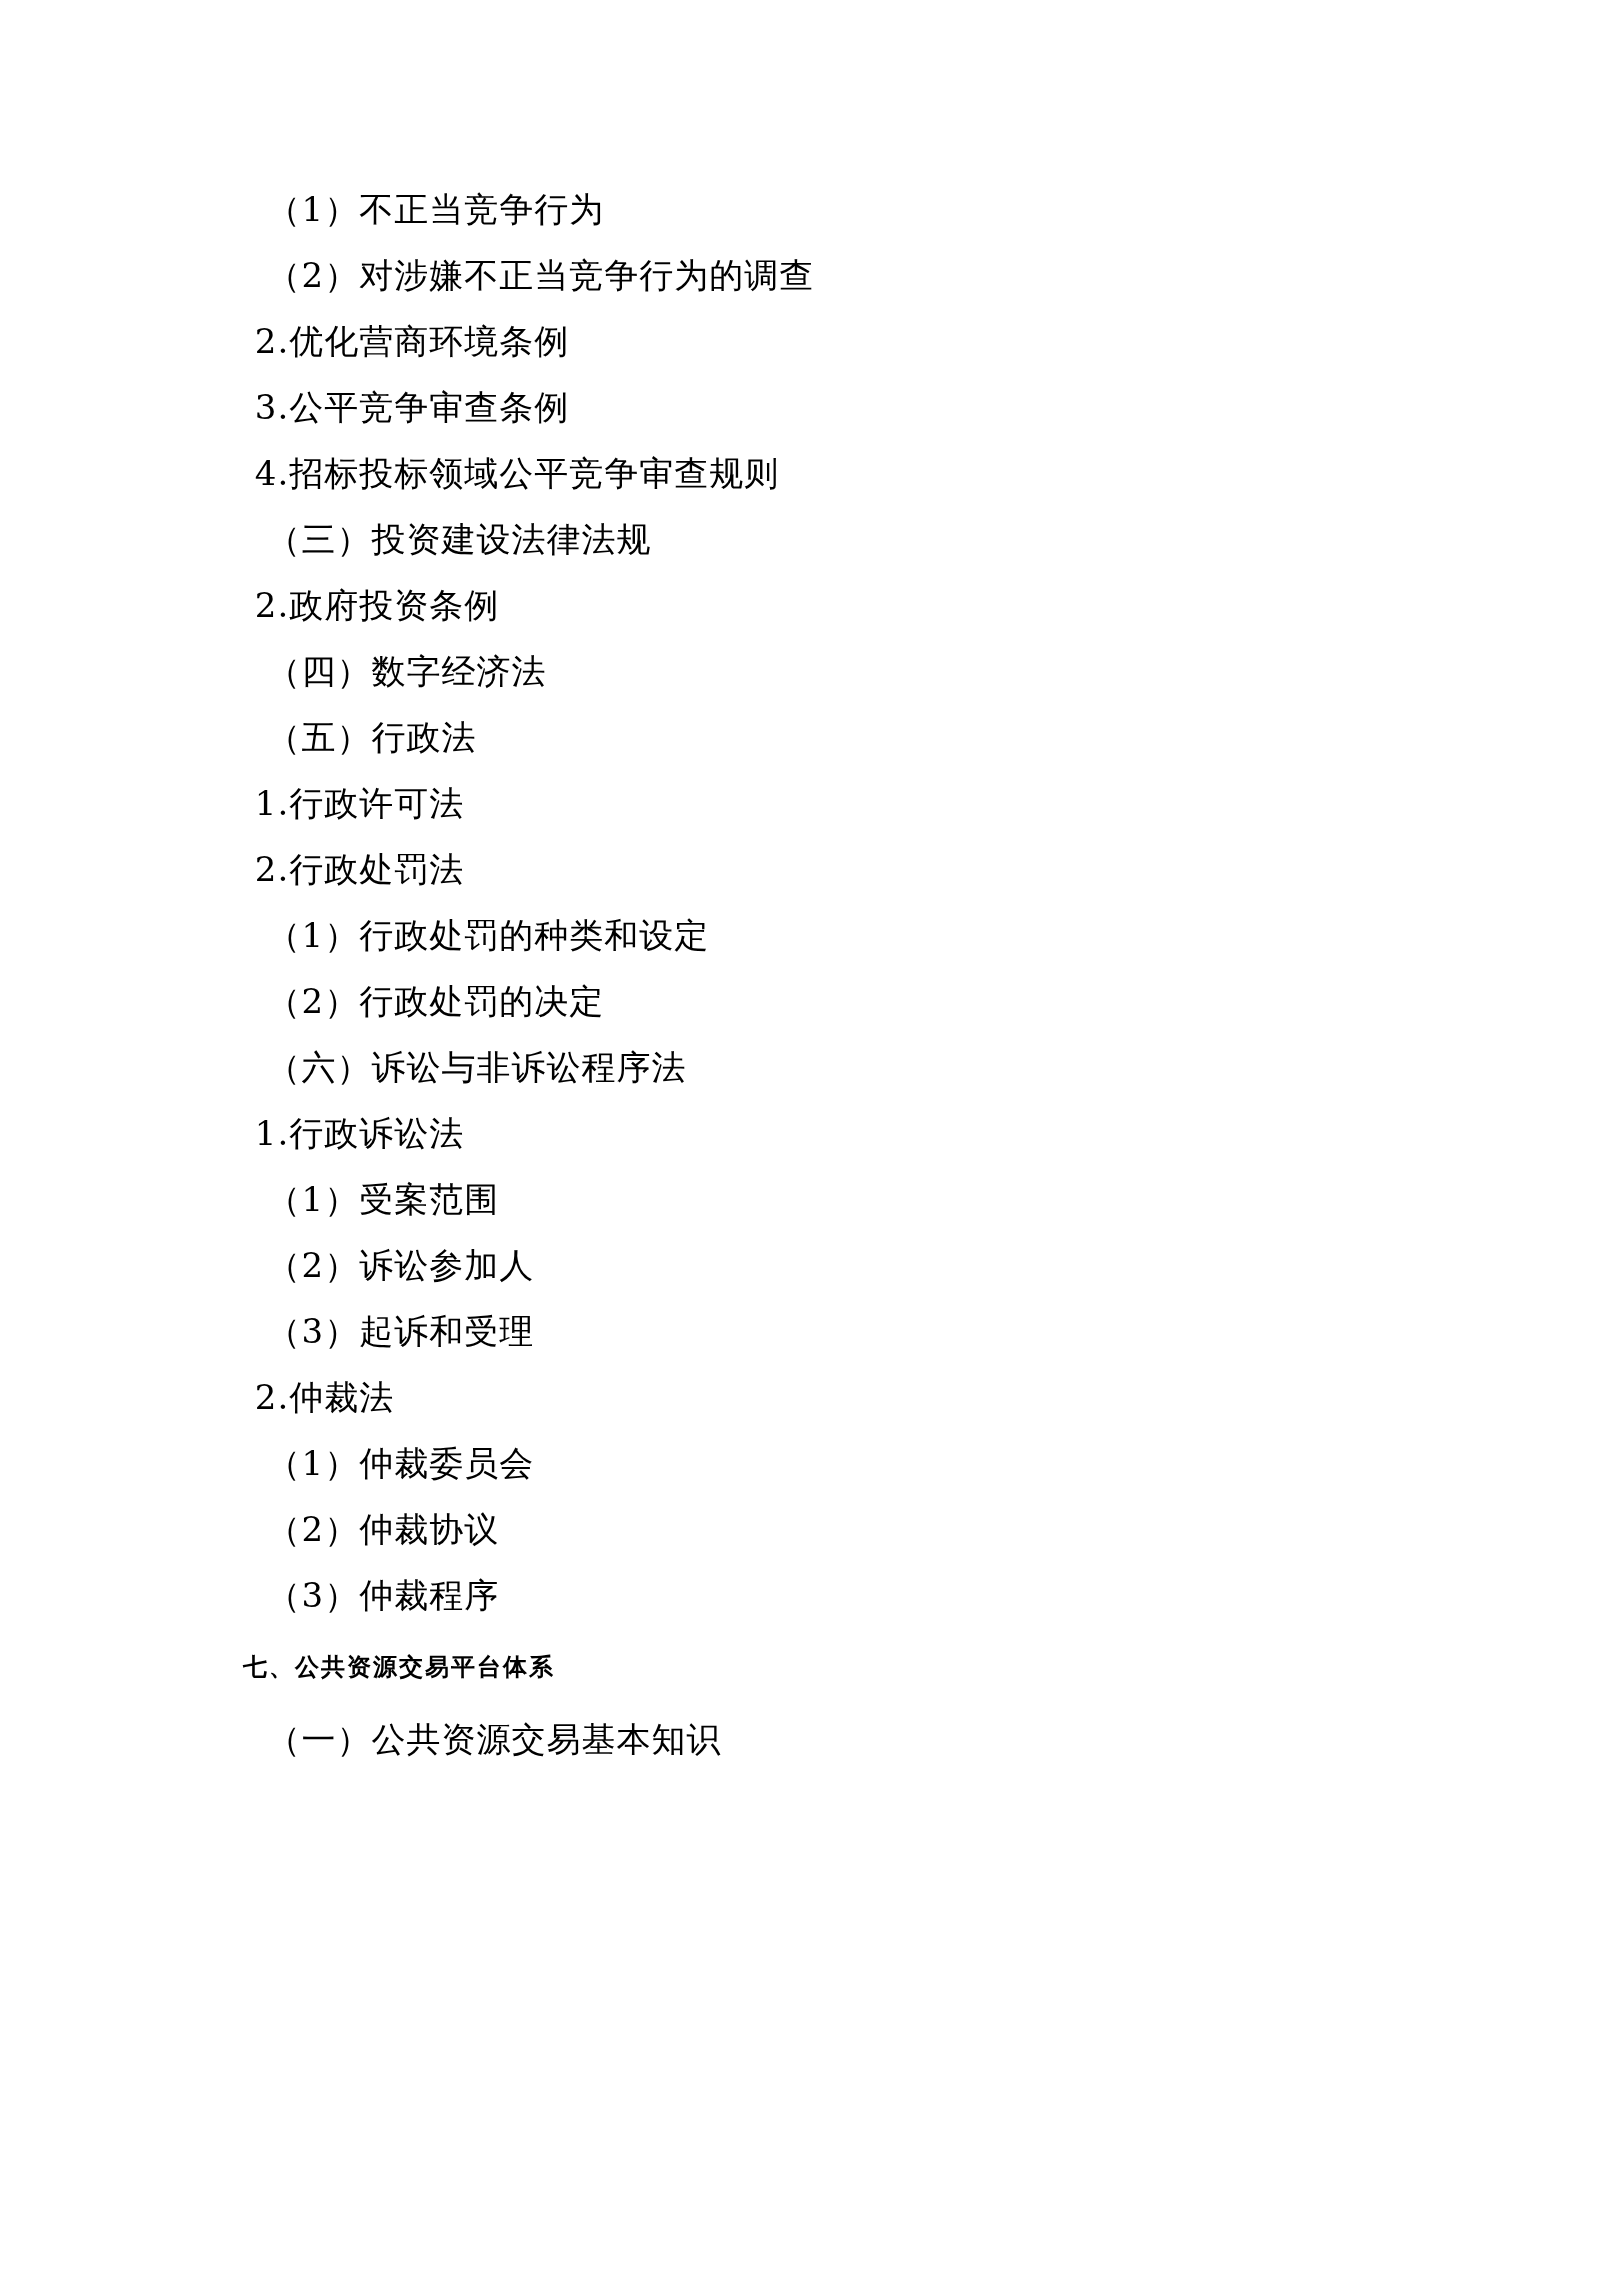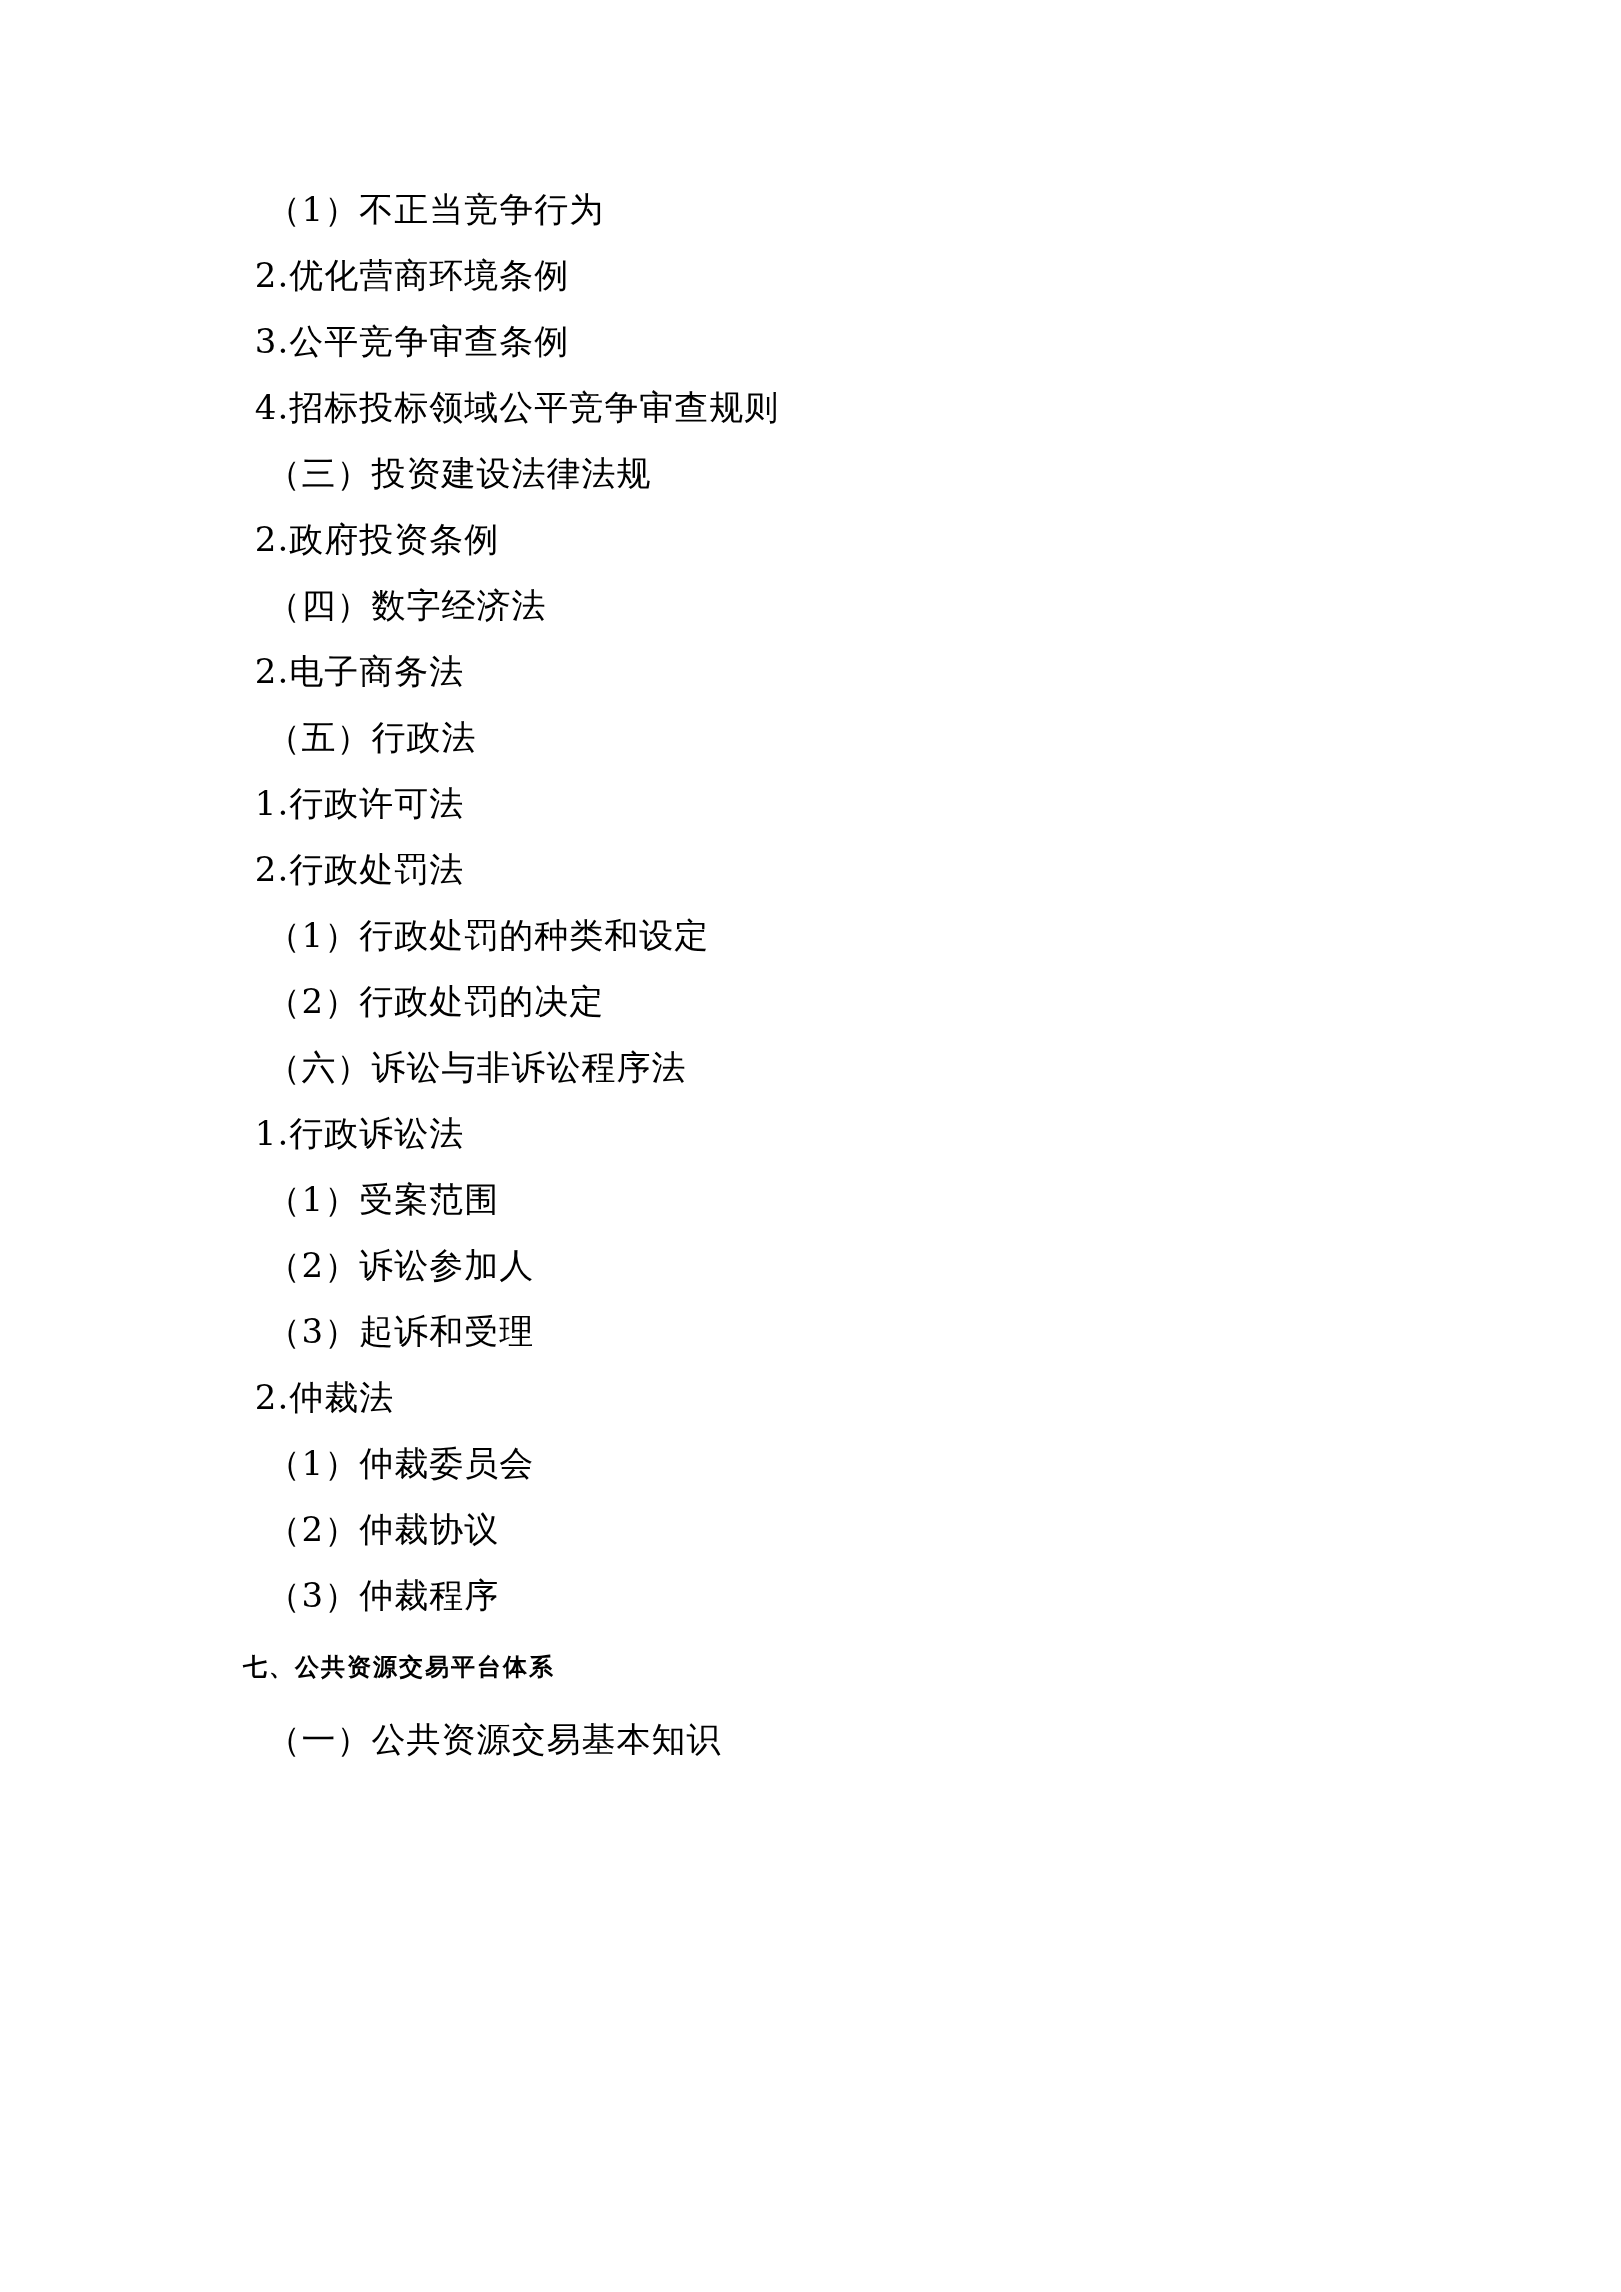--- a/index.html
+++ b/index.html
@@ -48,27 +48,27 @@
     margin-left: 0px;
     white-space: pre;
   }
 </style>
 </head>
 <body>
 
 <div class="page">
   <div class="doc-body" id="doc-body">
       <div class="line indent-2">（1）不正当竞争行为</div>
+      <div class="line indent-2">（2）对涉嫌不正当竞争行为的调查</div>
       <div class="line indent-1">2.优化营商环境条例</div>
       <div class="line indent-1">3.公平竞争审查条例</div>
       <div class="line indent-1">4.招标投标领域公平竞争审查规则</div>
       <div class="line indent-2">（三）投资建设法律法规</div>
       <div class="line indent-1">2.政府投资条例</div>
       <div class="line indent-2">（四）数字经济法</div>
-      <div class="line indent-1">2.电子商务法</div>
       <div class="line indent-2">（五）行政法</div>
       <div class="line indent-1">1.行政许可法</div>
       <div class="line indent-1">2.行政处罚法</div>
       <div class="line indent-2">（1）行政处罚的种类和设定</div>
       <div class="line indent-2">（2）行政处罚的决定</div>
       <div class="line indent-2">（六）诉讼与非诉讼程序法</div>
       <div class="line indent-1">1.行政诉讼法</div>
       <div class="line indent-2">（1）受案范围</div>
       <div class="line indent-2">（2）诉讼参加人</div>
       <div class="line indent-2">（3）起诉和受理</div>

